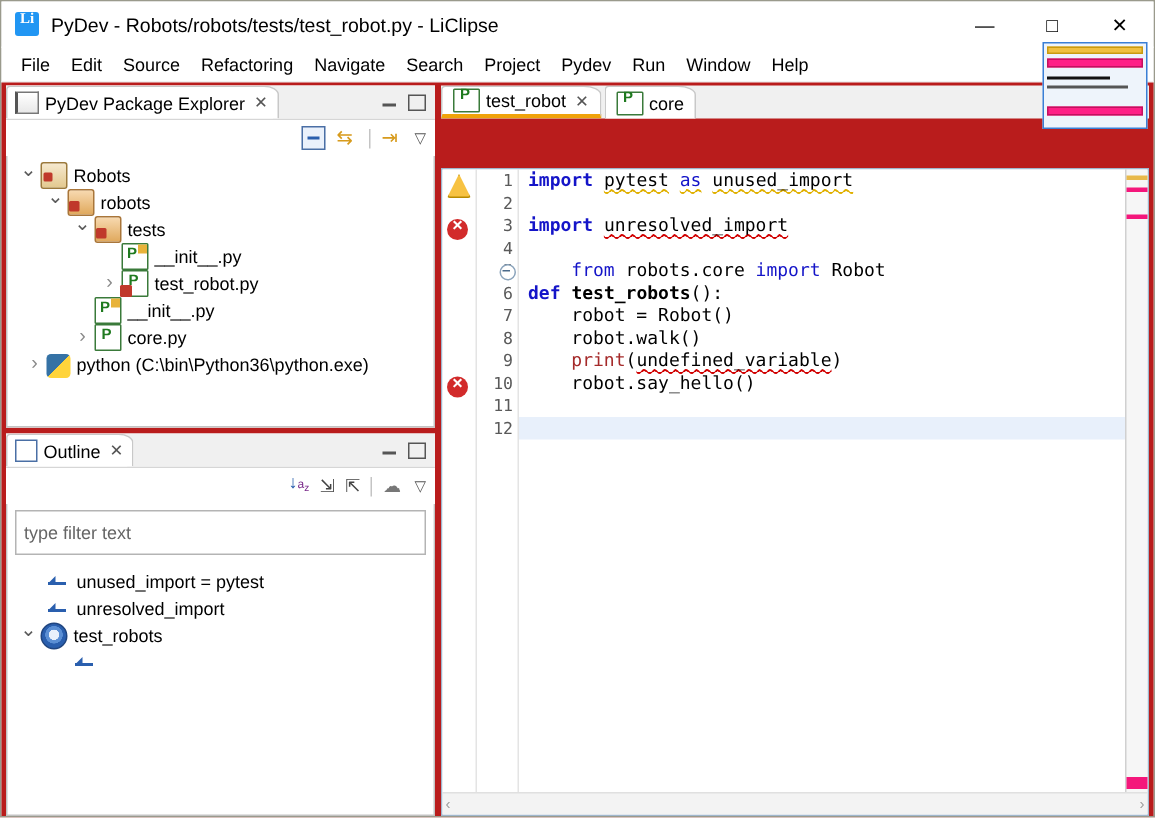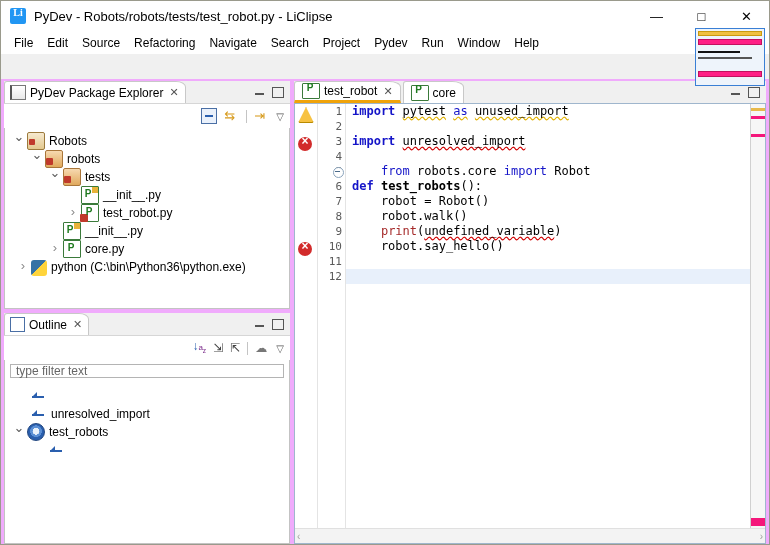--- a/index.html
+++ b/index.html
@@ -67,25 +67,24 @@
   .menu-item {
     padding: 2px 7px;
     font-size: 12px; color: #000;
     white-space: nowrap;
   }
 
   
   .workbench {
     flex: 1 1 auto;
     display: flex;
-    background: #f0abfc;
+    background: #b91c1c;
     padding: 2px 3px 0 3px;
     box-sizing: border-box;
     min-height: 0;
-    margin-top: 24px;
   }
   .left-col {
     width: 286px; flex: 0 0 286px;
     display: flex; flex-direction: column;
     min-height: 0;
   }
   .right-col {
     flex: 1 1 auto;
     display: flex; flex-direction: column;
     margin-left: 4px;
@@ -186,28 +185,28 @@
   .ic-pyerr::after{content:"P"; position:absolute; left:0; top:-2px; width:14px; text-align:center; font-size:10px; font-weight:bold; color:#1f7a1f;}
   .ic-pyerr::before{content:""; position:absolute; left:-2px; bottom:-1px; width:8px;height:8px;background:#c0392b;border-radius:1px;}
   .ic-python { background: linear-gradient(135deg,#3572A5 50%, #FFD43B 50%); border-radius:3px;}
   .ic-attr::after{content:""; position:absolute; left:1px; top:7px; width:12px; height:2px; background:#2a5fae;}
   .ic-attr::before{content:""; position:absolute; left:1px; top:3px; width:0; height:0; border-left:5px solid transparent; border-right:0 solid transparent; border-bottom:5px solid #2a5fae;}
   .ic-method { background: radial-gradient(circle at 50% 45%, #e9f1fb 0 28%, #5b8fd4 30% 48%, #2a5fae 50% 100%); border-radius:50%; border:1px solid #20457f;}
 
   
   .filter-wrap { padding: 4px 5px 3px 5px; background:#fff;}
   .filter-box {
-    height: 14px; border: 1px solid #b4b4b4; background:#fff;
+    height: 30px; border: 1px solid #b4b4b4; background:#fff;
     font-size: 12px; color:#666;
     display:flex; align-items:center; padding-left:5px;
     box-sizing: border-box;
   }
 
   
-  .editor-view { flex: 1 1 auto; display:flex; flex-direction:column; min-height:0;}
+  .editor-view { flex: 1 1 auto; display:flex; flex-direction:column; min-height:0;gap:33px;}
   .editor-tabbar {
     height: 22px; flex:0 0 22px;
     display:flex; align-items:stretch;
     background:#f0f0f0;
   }
   .ed-tab {
     display:flex; align-items:center; gap:4px;
     padding: 0 7px;
     font-size:12px;
     background:#fff;
@@ -481,20 +480,21 @@
         <div class="view-body">
           <div class="filter-wrap">
             <div class="filter-box">
               <span>type filter text</span>
             </div>
           </div>
           <div class="tree" style="padding-top:6px;">
 
             <div class="tree-row" style="padding-left:26px;">
               <span class="node-icon ic-attr"></span>
+              <span class="node-label">unused_import = pytest</span>
             </div>
 
             <div class="tree-row" style="padding-left:26px;">
               <span class="node-icon ic-attr"></span>
               <span class="node-label">unresolved_import</span>
             </div>
 
             <div class="tree-row" style="padding-left:6px;">
               <span class="twisty open"></span>
               <span class="node-icon ic-method"></span>

